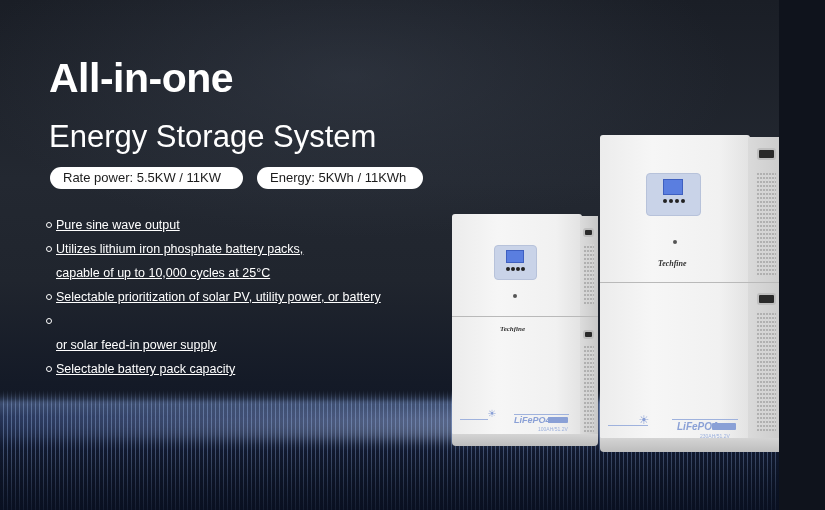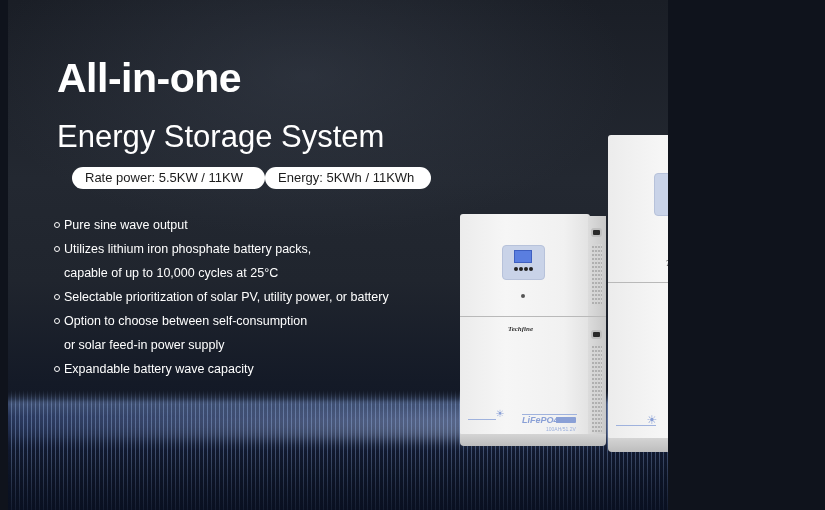--- a/index.html
+++ b/index.html
@@ -1,23 +1,22 @@
 <!DOCTYPE html>
 <html><head>
   <meta charset="utf-8">
   <style>
     * { box-sizing: border-box; margin: 0; padding: 0; }
     html, body { width: 825px; height: 510px; overflow: hidden; background: #0f131c; }
     .banner {
-      position: relative; width: 660px; height: 510px; overflow: hidden;
+      position: relative; width: 779px; height: 510px; overflow: hidden;
       background:
         radial-gradient(ellipse 70% 45% at 45% 15%, rgba(70,78,92,0.35) 0%, rgba(20,24,32,0) 70%),
         linear-gradient(180deg, #1a1e26 0%, #232831 35%, #20252e 55%, #141a27 75%, #0a1122 100%);
       font-family: "Liberation Sans", sans-serif;
-      margin-left: 8px;
     }
     
     .floor {
       position: absolute; left: 0; top: 390px; width: 825px; height: 120px;
       background:
         repeating-linear-gradient(90deg, rgba(160,190,240,0.0) 0px, rgba(160,190,240,0.0) 3px, rgba(160,190,240,0.35) 3px, rgba(160,190,240,0.35) 4px),
         linear-gradient(180deg, rgba(40,55,90,0.0) 0%, rgba(120,150,210,0.45) 10%, rgba(70,95,160,0.35) 22%, rgba(30,45,90,0.25) 45%, rgba(8,14,30,0.9) 100%);
       -webkit-mask-image: linear-gradient(180deg, transparent 0%, #000 12%, #000 45%, rgba(0,0,0,0.2) 100%);
     }
     .floor-glow {
@@ -30,26 +29,27 @@
       font-size: 41px; font-weight: bold; letter-spacing: -0.5px;
     }
     .title-sub {
       position: absolute; left: 49px; top: 119px; color: #ffffff;
       font-size: 31px; font-weight: normal; letter-spacing: 0px;
     }
     .pill {
       position: absolute; top: 167px; height: 22px; border-radius: 11px; background: #ffffff;
       color: #1c1c1c; font-size: 13px; line-height: 22px; padding: 0 13px; white-space: nowrap;
     }
-    .pill.p1 { left: 64px; width: 193px; }
+    .pill.p1 { left: 50px; width: 193px; }
     .pill.p2 { left: 257px; width: 166px; }
     .features { position: absolute; left: 46px; top: 217px; }
     .feat {
       position: relative; color: #ffffff; font-size: 12.5px; height: 24px; line-height: 16px; white-space: nowrap;
       padding-left: 10px;
+      text-decoration: underline;
     }
     .feat .bullet {
       position: absolute; left: 0px; top: 5px; width: 6px; height: 6px; border: 1px solid #ffffff; border-radius: 50%;
     }
     .feat.cont { padding-left: 10px; }
 
     
     .unit { position: absolute; }
     .unit .body {
       position: absolute; background: linear-gradient(90deg, #ececec 0%, #f6f6f6 35%, #f1f1f1 80%, #e2e2e2 100%);
@@ -112,28 +112,27 @@
     </div>
     <div class="feat cont">
       <span>capable of up to 10,000 cycles at 25°C</span>
     </div>
     <div class="feat">
       <span class="bullet"></span>
       <span>Selectable prioritization of solar PV, utility power, or battery</span>
     </div>
     <div class="feat">
       <span class="bullet"></span>
-      <span>Option to choose between self-consumption</span>
     </div>
     <div class="feat cont">
       <span>or solar feed-in power supply</span>
     </div>
     <div class="feat">
       <span class="bullet"></span>
-      <span>Expandable battery wave capacity</span>
+      <span>Selectable battery pack capacity</span>
     </div>
   </div>
 
   <div class="unit" style="left:452px; top:212px; width:148px; height:238px;">
     <div class="body" style="left:0; top:2px; width:130px; height:222px;"></div>
     <div class="side" style="left:128px; top:4px; width:18px; height:220px; background:linear-gradient(90deg,#dcdcdc,#c8c8c8);"></div>
     <div class="seam" style="left:0; top:104px; width:146px;"></div>
     <div class="display" style="left:42px; top:33px; width:43px; height:35px;"></div>
     <div class="screen" style="left:54px; top:38px; width:18px; height:13px;"></div>
     <div class="btn" style="left:54px; top:55px;"></div>

